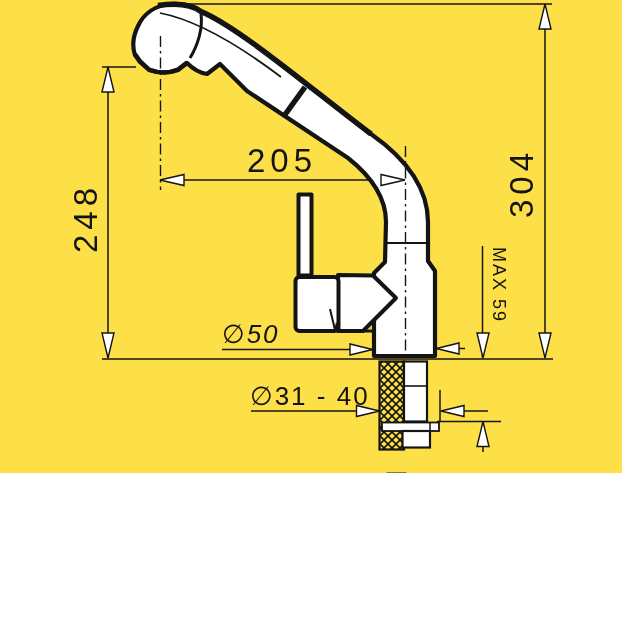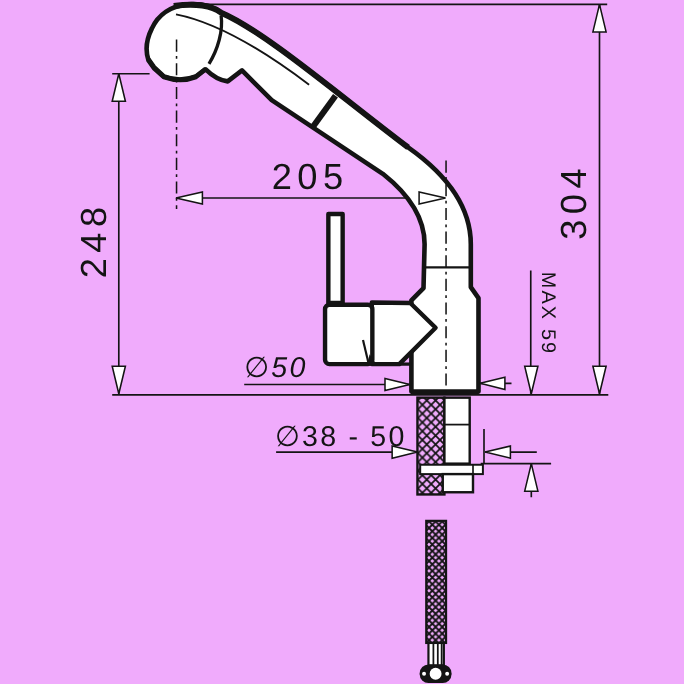--- a/index.html
+++ b/index.html
@@ -1,17 +1,17 @@
 <!DOCTYPE html>
 <html style="--ink: #141414;"><head>
 <meta charset="utf-8">
 <style>
   html,body{margin:0;padding:0;background:#ffffff;}
   .stage{
-    position:relative;width:622px;height:622px;background:#f0abfc;
+    position:relative;width:622px;height:473px;background:#fde047;
     font-family:"Liberation Sans","DejaVu Sans",sans-serif;
     color:var(--ink,#141414);overflow:hidden;
   }
   .stage svg{position:absolute;left:0;top:0;}
   .dim{position:absolute;white-space:pre;line-height:1;color:var(--ink,#141414);}
   .dim.big{font-size:33px;letter-spacing:5px;}
   .dim.med{font-size:26px;letter-spacing:2px;}
   .dim.small{font-size:18px;letter-spacing:2px;}
   .anchor-center{transform:translate(-50%,-50%);}
   .rot-ccw{transform:translate(-50%,-50%) rotate(-90deg);}
@@ -116,14 +116,14 @@
       <polygon points="379.5,411 356.5,405.5 356.5,416.5"></polygon>
       <polygon points="441,411 464,405.5 464,416.5"></polygon>
     </g>
   </svg>
 
   <span class="dim big anchor-center" style="left:282px;top:160px;">205</span>
   <span class="dim big rot-ccw" style="left:85px;top:218px;">248</span>
   <span class="dim big rot-ccw" style="left:521px;top:183px;">304</span>
   <span class="dim small rot-cw" style="left:508px;top:247px;">MAX 59</span>
   <span class="dim med" style="left:222px;top:321px;font-style:italic;">∅50</span>
-  <span class="dim med" style="left:250px;top:383px;">∅38 - 50</span>
+  <span class="dim med" style="left:250px;top:383px;">∅31 - 40</span>
 </div>
 
 </body></html>

